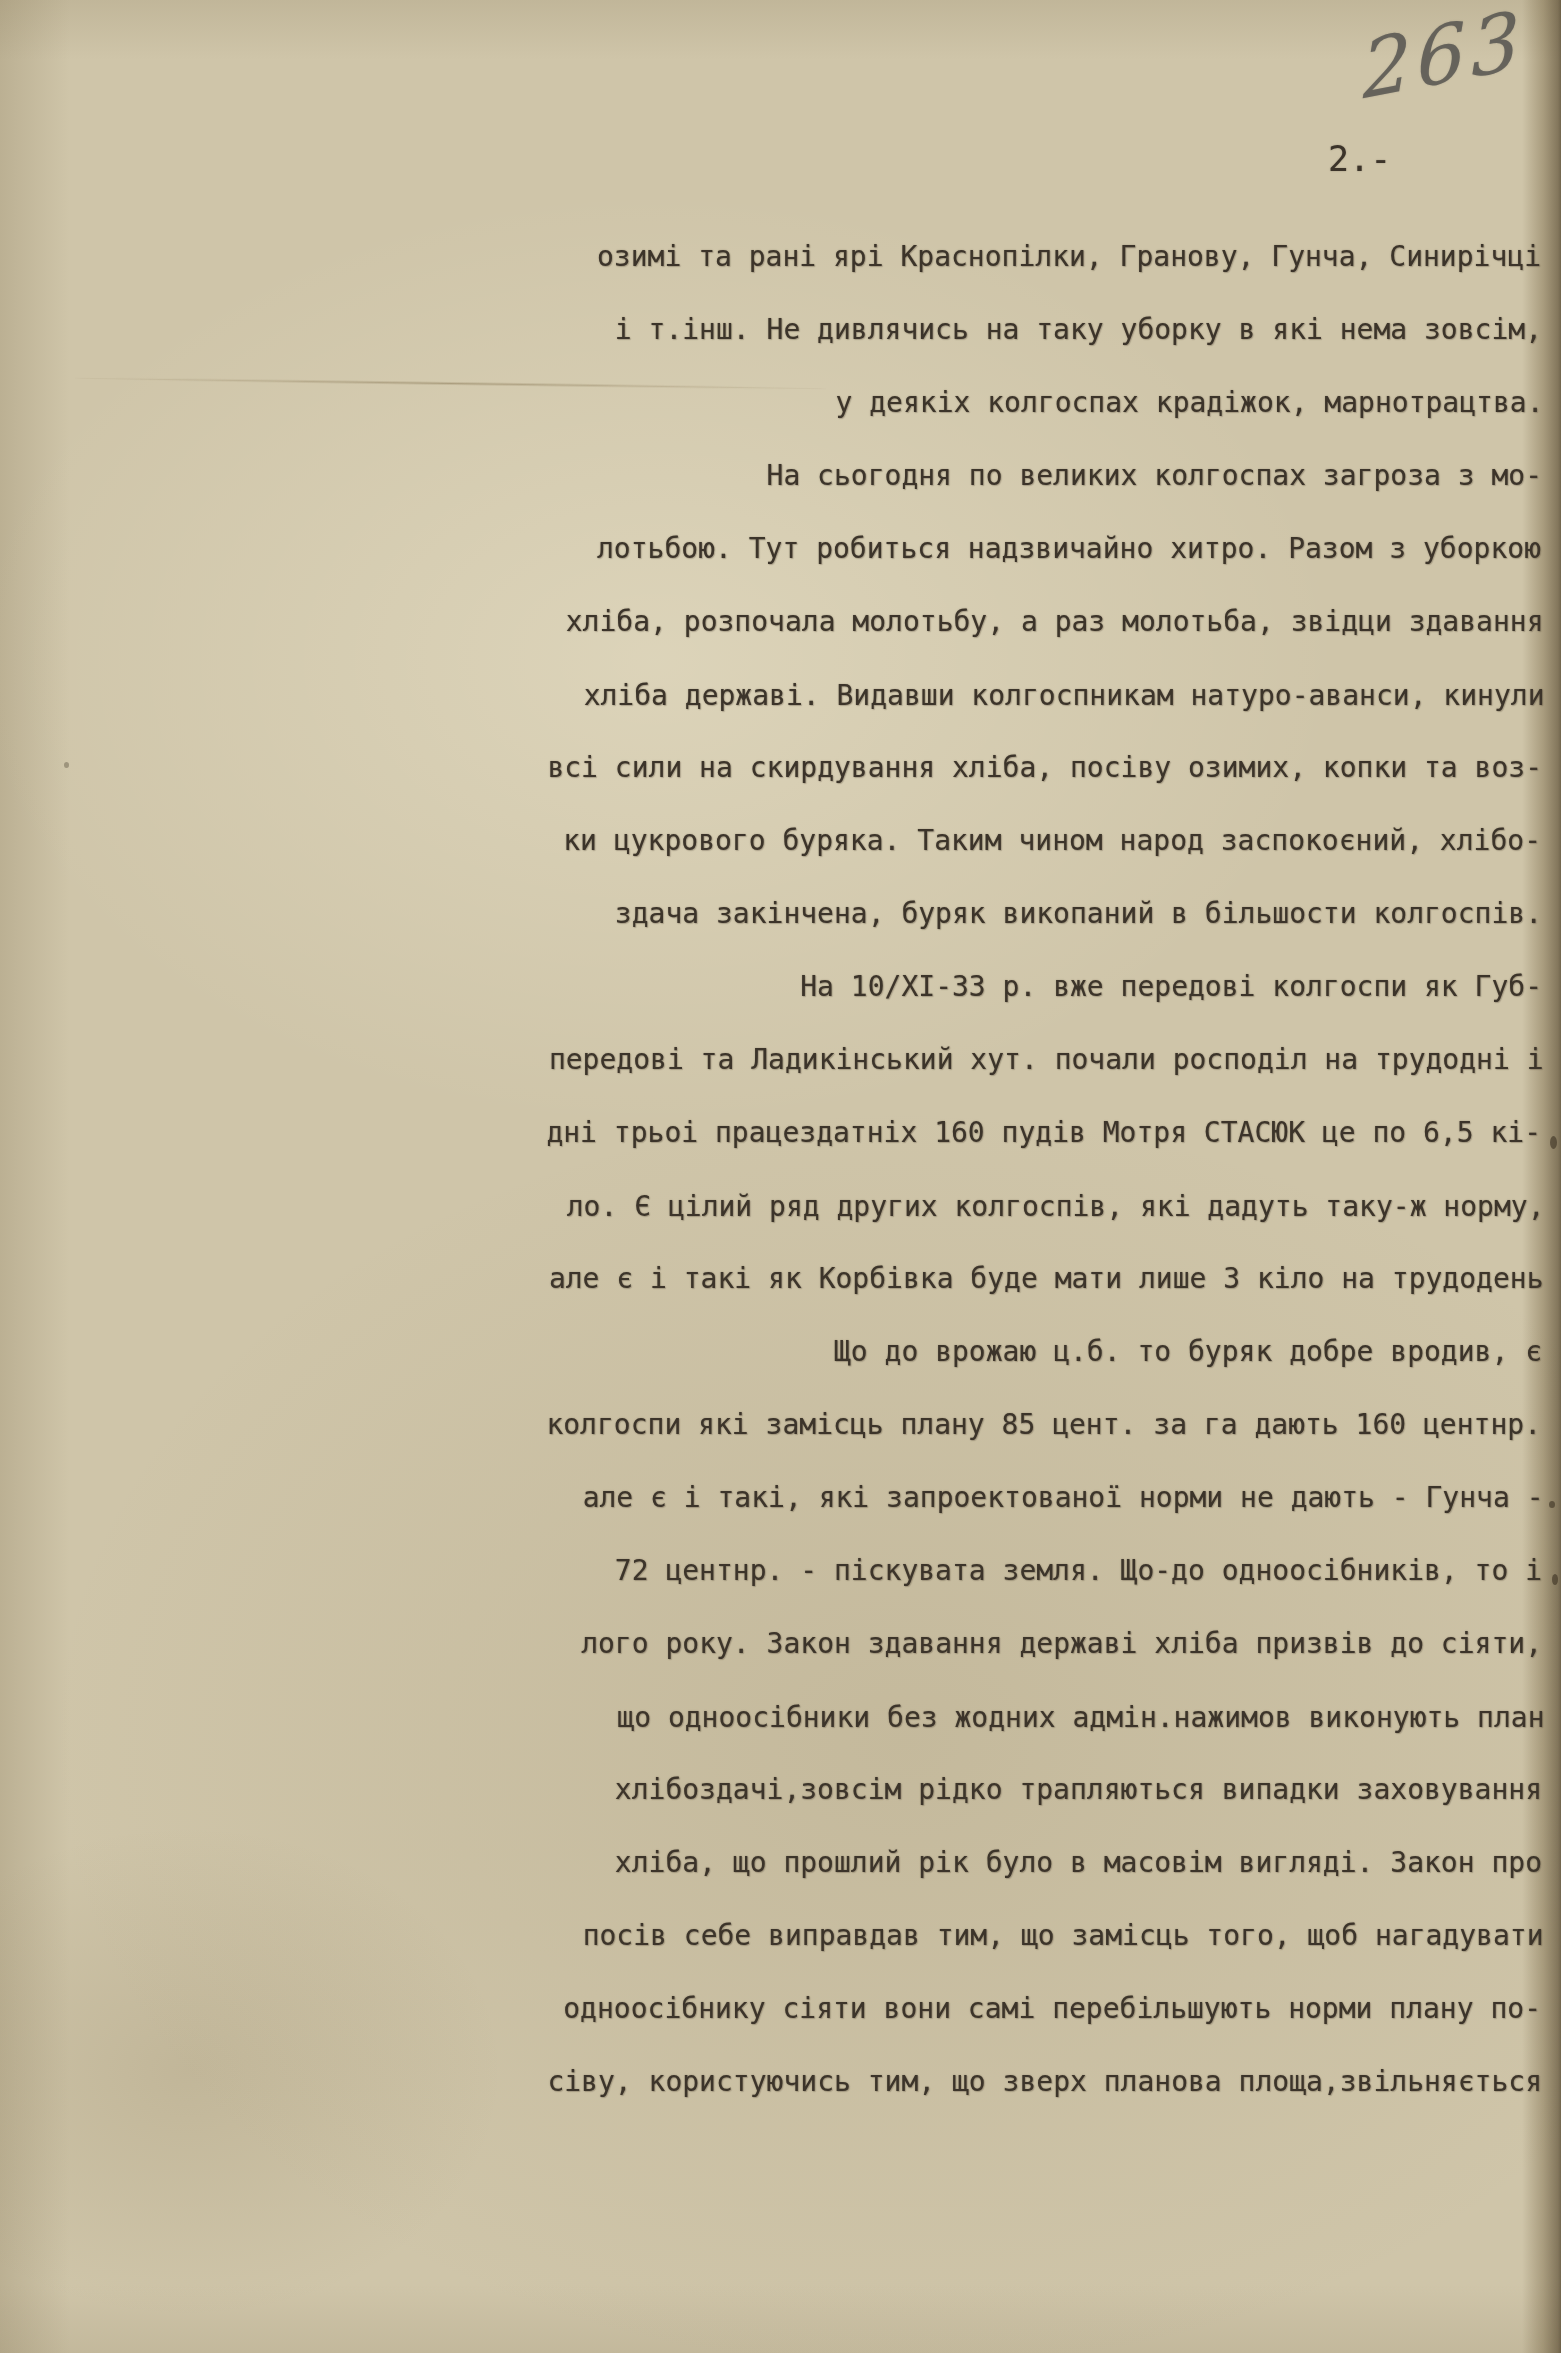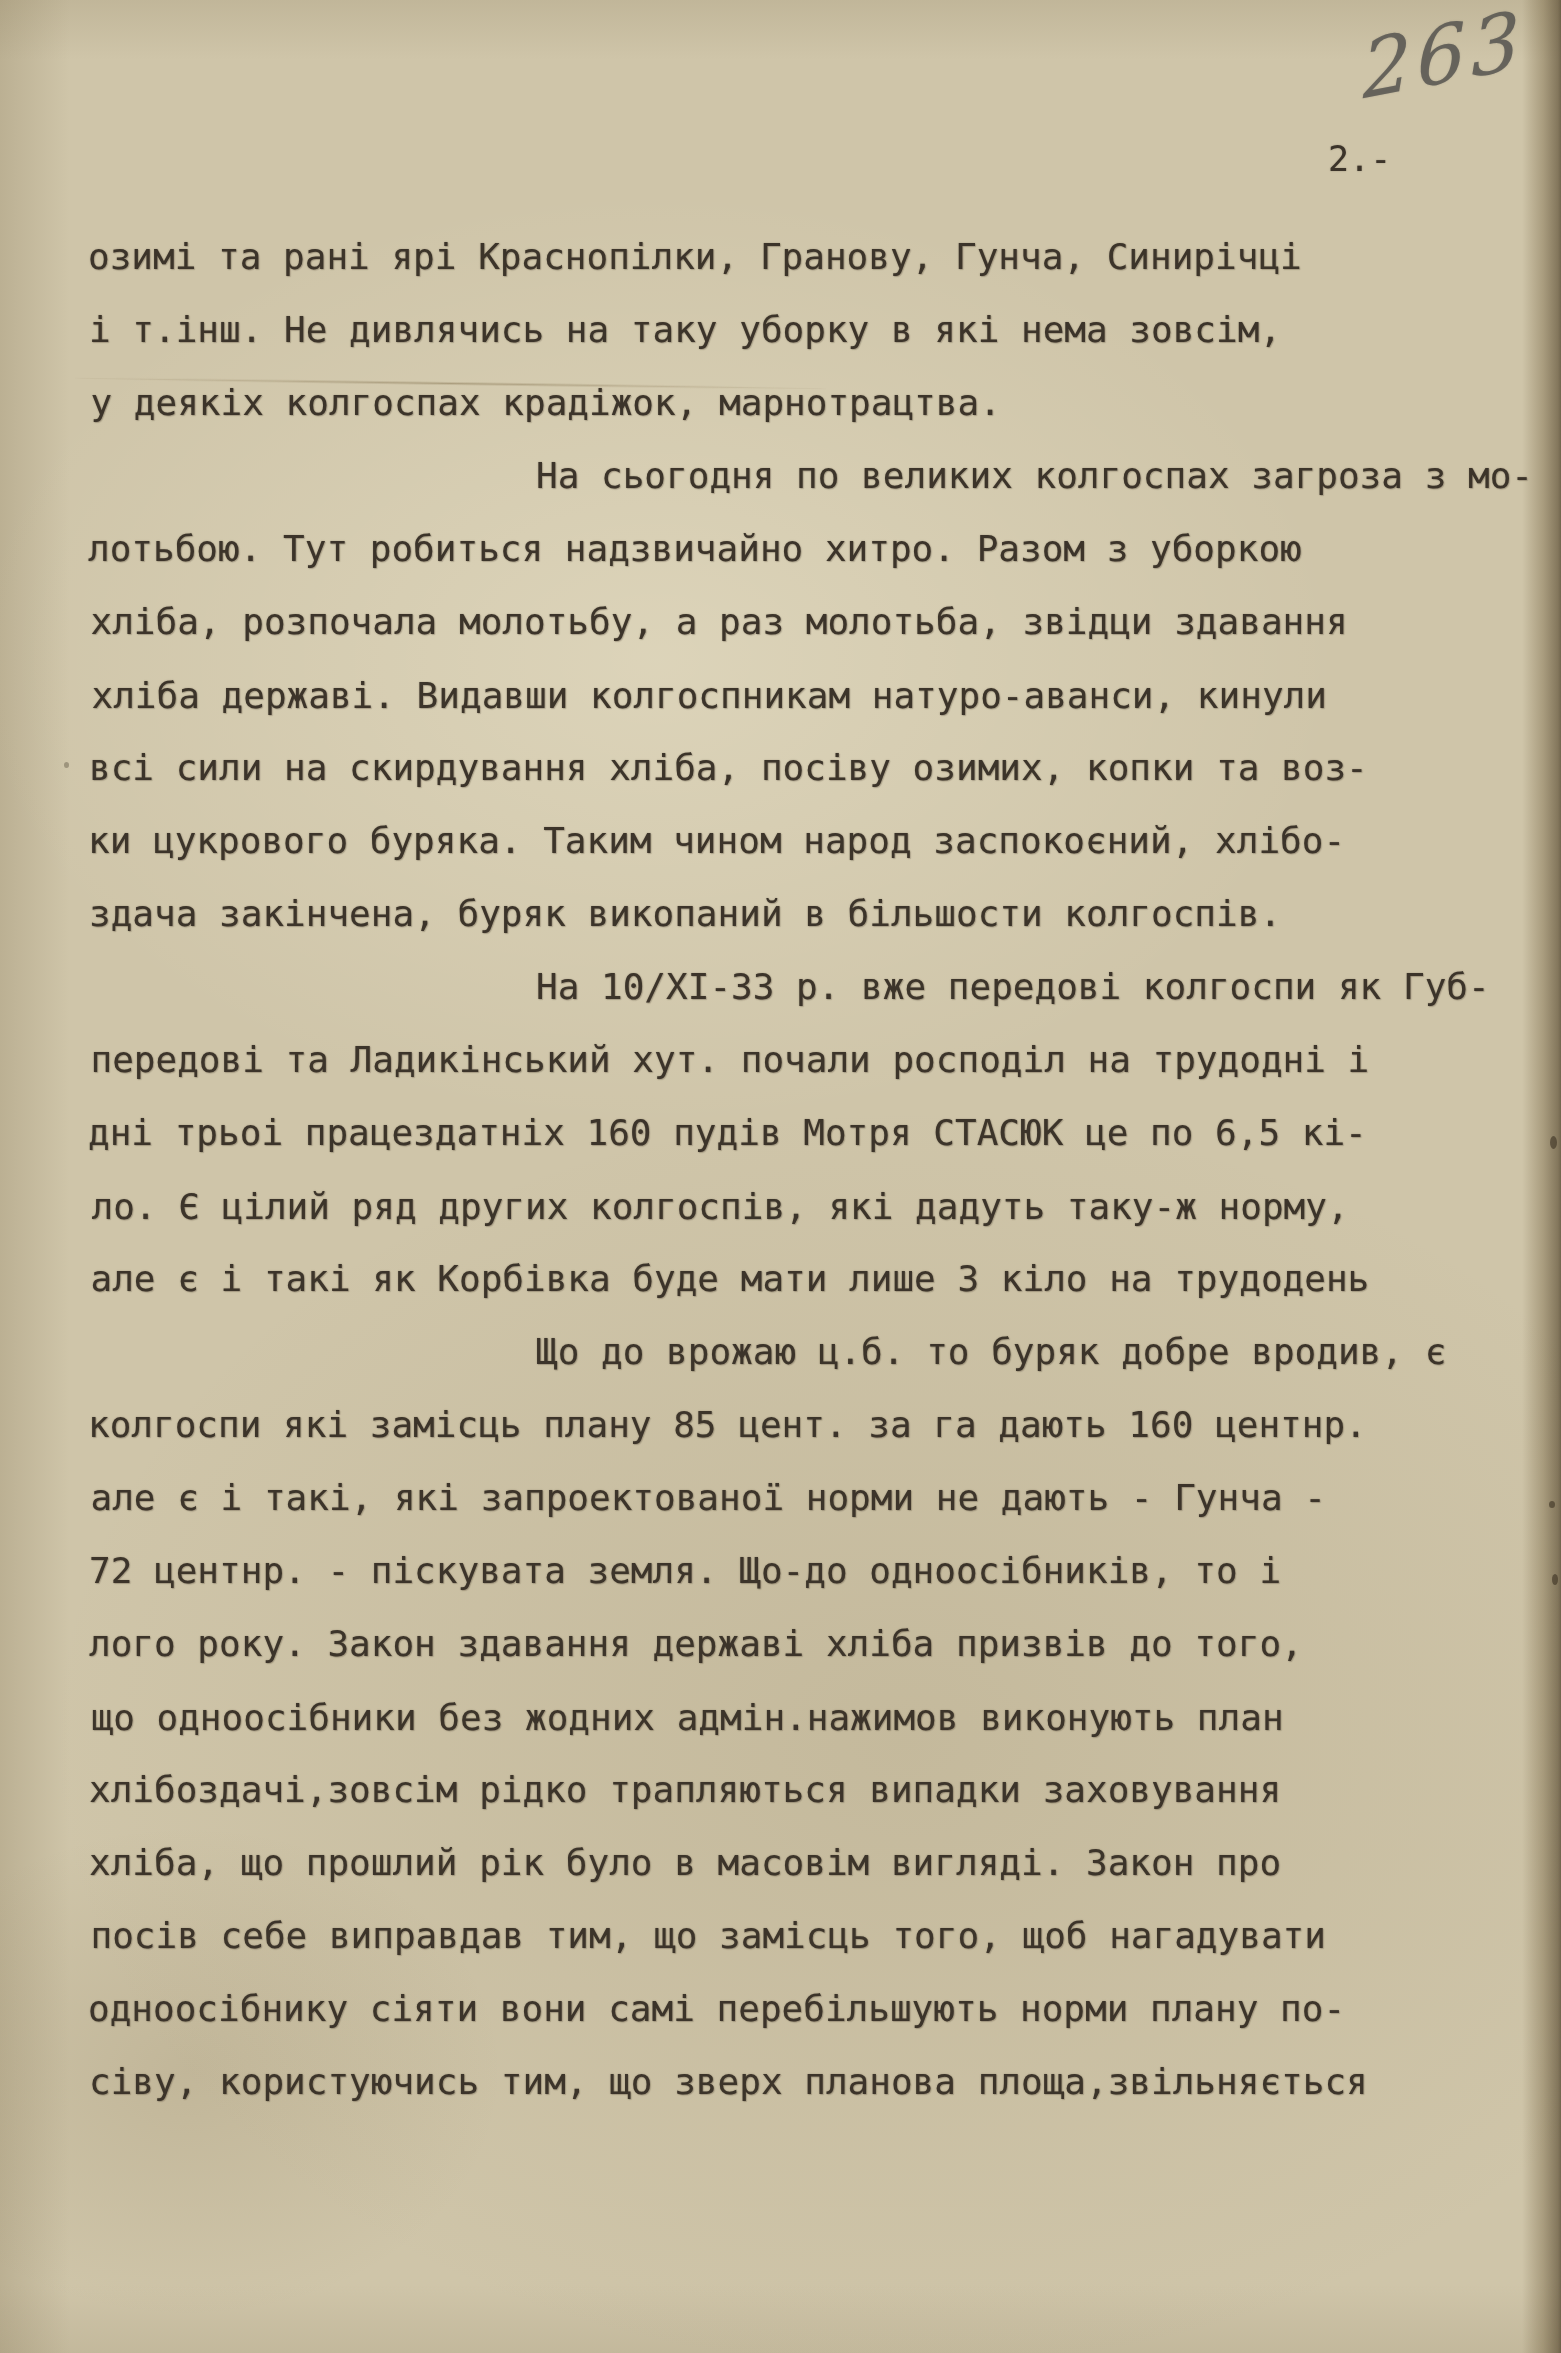--- a/index.html
+++ b/index.html
@@ -85,23 +85,24 @@
     text-shadow: 0 0 1.5px rgba(60,50,40,0.45);
   }
 
   
   .text-block {
     position: absolute;
     top: 220px;
     left: 89px;
     width: 1453px;
     font-family: "DejaVu Sans Mono", "Liberation Mono", monospace;
-    font-size: 36px;
+    font-size: 28px;
     color: #3c342a;
     text-shadow: 0 0 1.5px rgba(62,52,38,0.42), 1px 0.5px 1px rgba(62,52,38,0.22);
+    text-align: right;
   }
 
   .line {
     height: 73px;
     line-height: 73px;
     white-space: nowrap;
   }
   .line.indent { padding-left: 447px; }
 
   
@@ -139,21 +140,21 @@
       <div class="line">здача закінчена, буряк викопаний в більшости колгоспів.</div>
       <div class="line indent">На 10/XI-33 р. вже передові колгоспи як Губ-</div>
       <div class="line">передові та Ладикінський хут. почали росподіл на трудодні і</div>
       <div class="line">дні трьоі працездатніх 160 пудів Мотря СТАСЮК це по 6,5 кі-</div>
       <div class="line">ло. Є цілий ряд других колгоспів, які дадуть таку-ж норму,</div>
       <div class="line">але є і такі як Корбівка буде мати лише 3 кіло на трудодень</div>
       <div class="line indent">Що до врожаю ц.б. то буряк добре вродив, є</div>
       <div class="line">колгоспи які замісць плану 85 цент. за га дають 160 центнр.</div>
       <div class="line">але є і такі, які запроектованої норми не дають - Гунча -</div>
       <div class="line">72 центнр. - піскувата земля. Що-до одноосібників, то і</div>
-      <div class="line">лого року. Закон здавання державі хліба призвів до того,</div>
+      <div class="line">лого року. Закон здавання державі хліба призвів до сіяти,</div>
       <div class="line">що одноосібники без жодних адмін.нажимов виконують план</div>
       <div class="line">хлібоздачі,зовсім рідко трапляються випадки заховування</div>
       <div class="line">хліба, що прошлий рік було в масовім вигляді. Закон про</div>
       <div class="line">посів себе виправдав тим, що замісць того, щоб нагадувати</div>
       <div class="line">одноосібнику сіяти вони самі перебільшують норми плану по-</div>
       <div class="line">сіву, користуючись тим, що зверх планова площа,звільняється</div>
     </div>
 
 </div>
 

